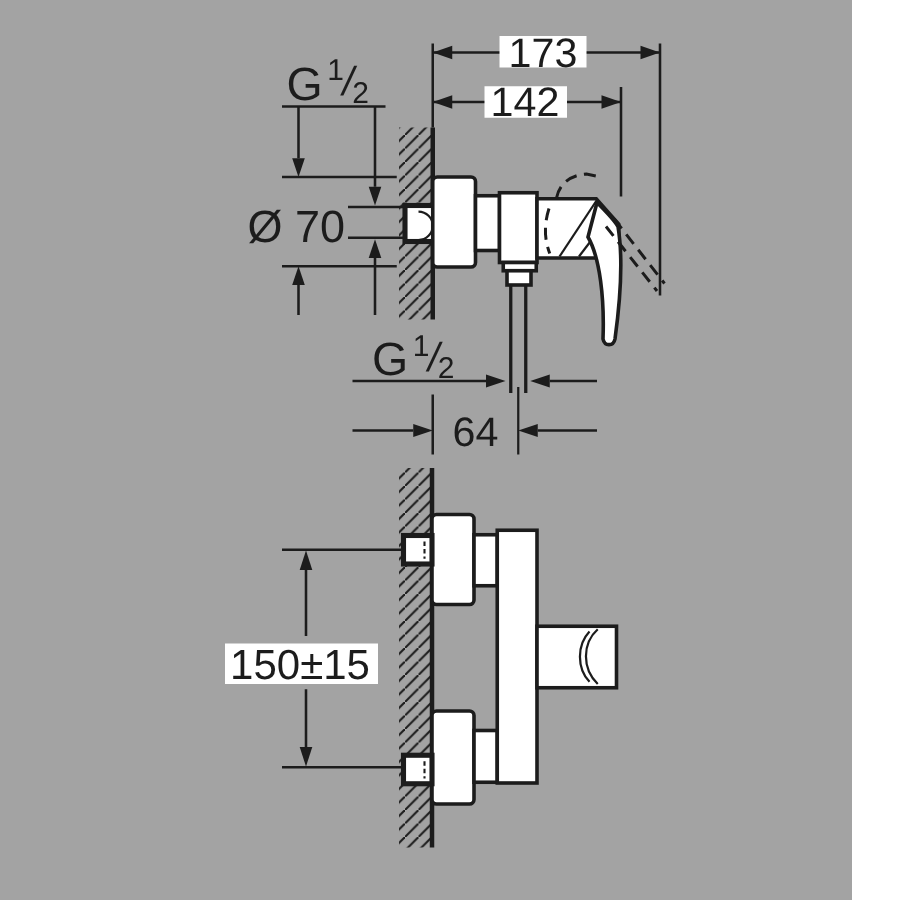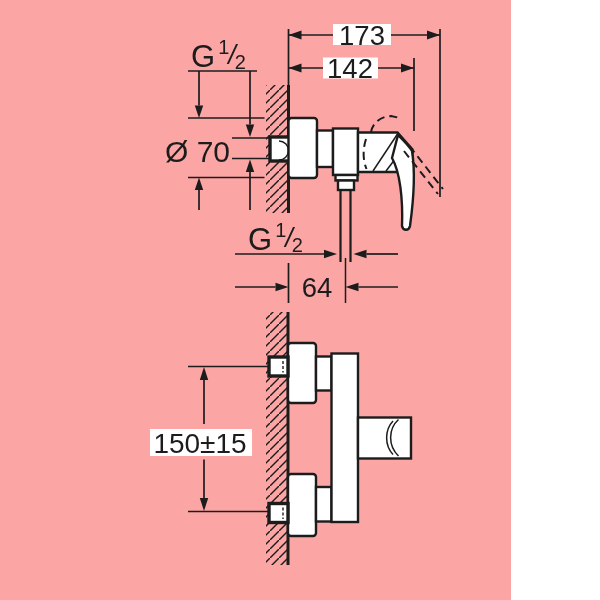--- a/index.html
+++ b/index.html
@@ -1,16 +1,16 @@
 <!DOCTYPE html>
 <html><head>
 <meta charset="utf-8">
 <style>
   html,body{margin:0;padding:0;background:#ffffff;}
-  .canvas{position:relative;width:511px;height:600px;background:#fca5a5;overflow:hidden;
+  .canvas{position:relative;width:568px;height:600px;background:#a3a3a3;overflow:hidden;
           font-family:"Liberation Sans", sans-serif;}
   svg{position:absolute;left:0;top:0;}
   text{fill:#1c1c1c;font-family:"Liberation Sans", sans-serif;}
   .obj{fill:#ffffff;stroke:#1c1c1c;stroke-width:2.4;}
   .obj-heavy{fill:#ffffff;stroke:#1c1c1c;stroke-width:3.4;}
   .dline{stroke:#1c1c1c;stroke-width:1.7;fill:none;}
   .thin{stroke:#1c1c1c;stroke-width:1.5;fill:none;}
   .arrow{fill:#1c1c1c;stroke:none;}
   .dashed{stroke:#1c1c1c;stroke-width:2;fill:none;stroke-dasharray:8 5;}
   .innerdash{stroke:#1c1c1c;stroke-width:1.4;fill:none;stroke-dasharray:3 2;}

